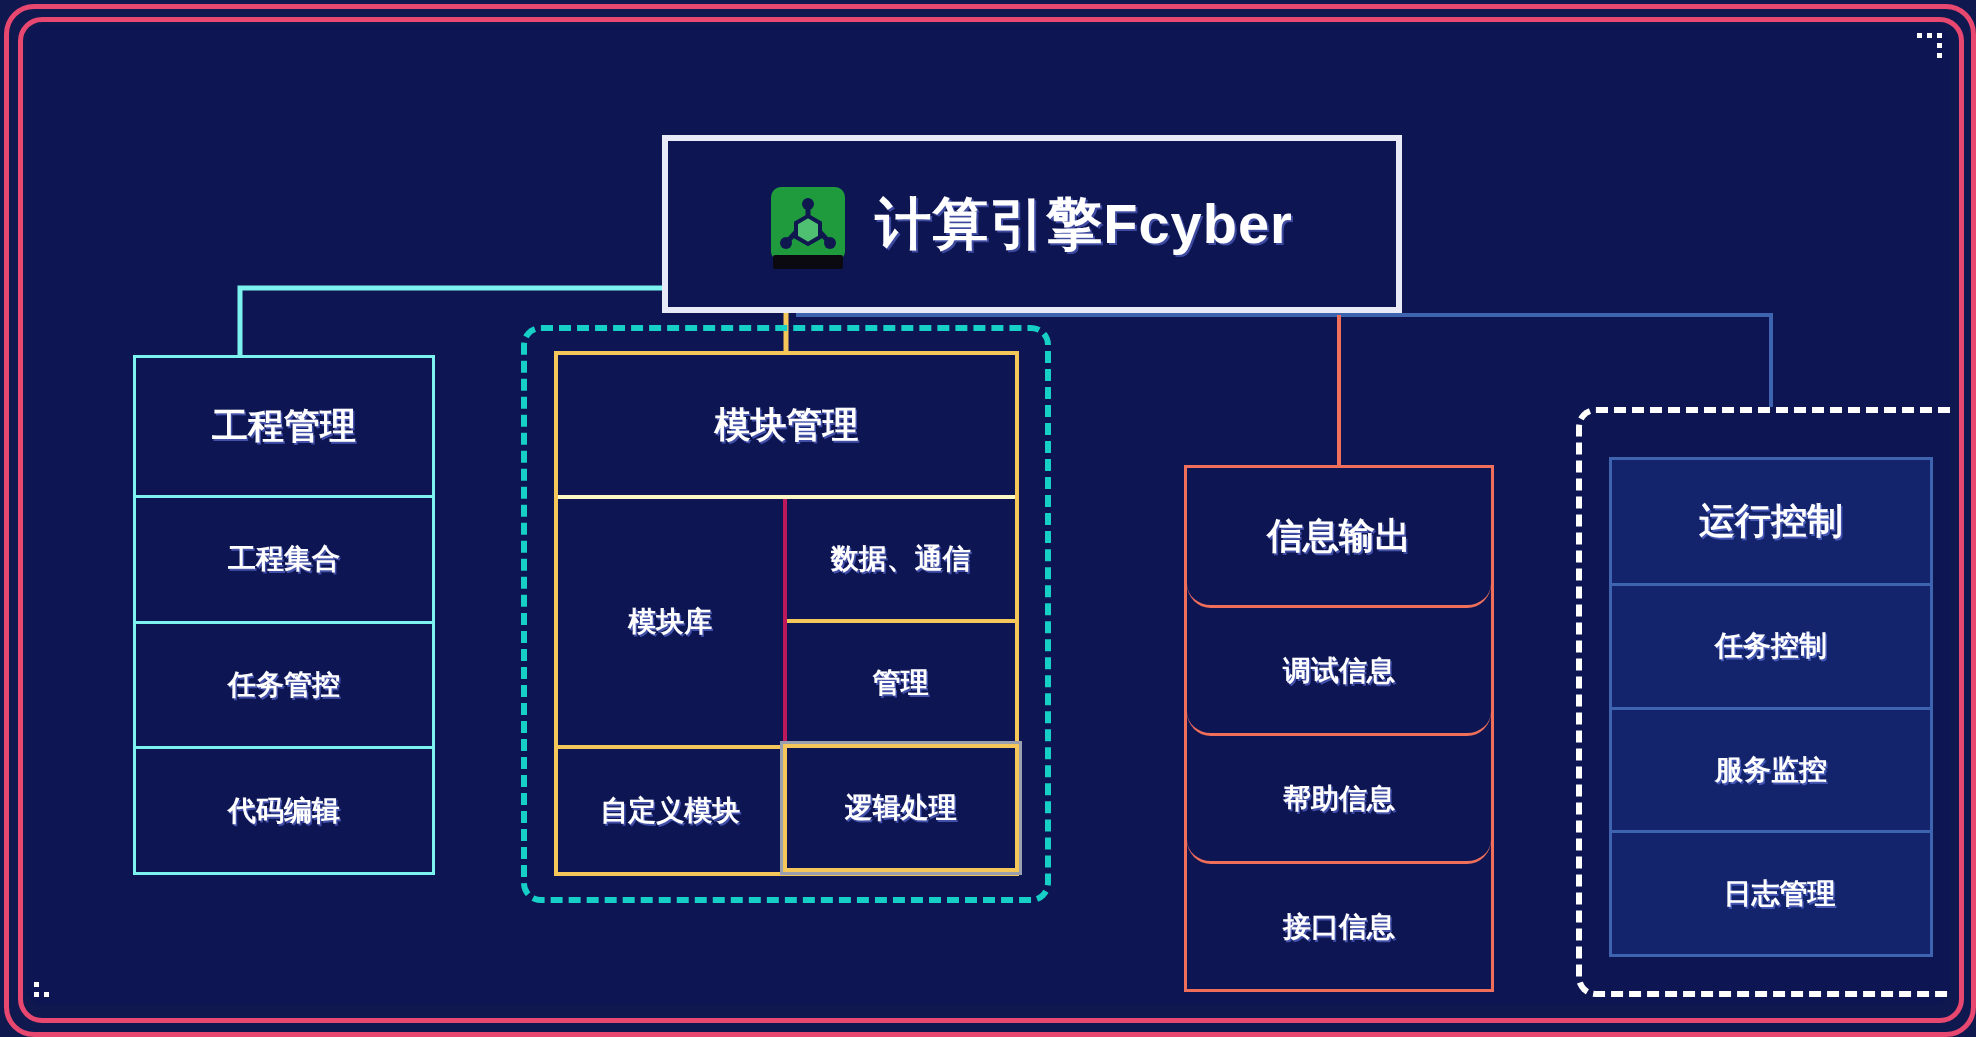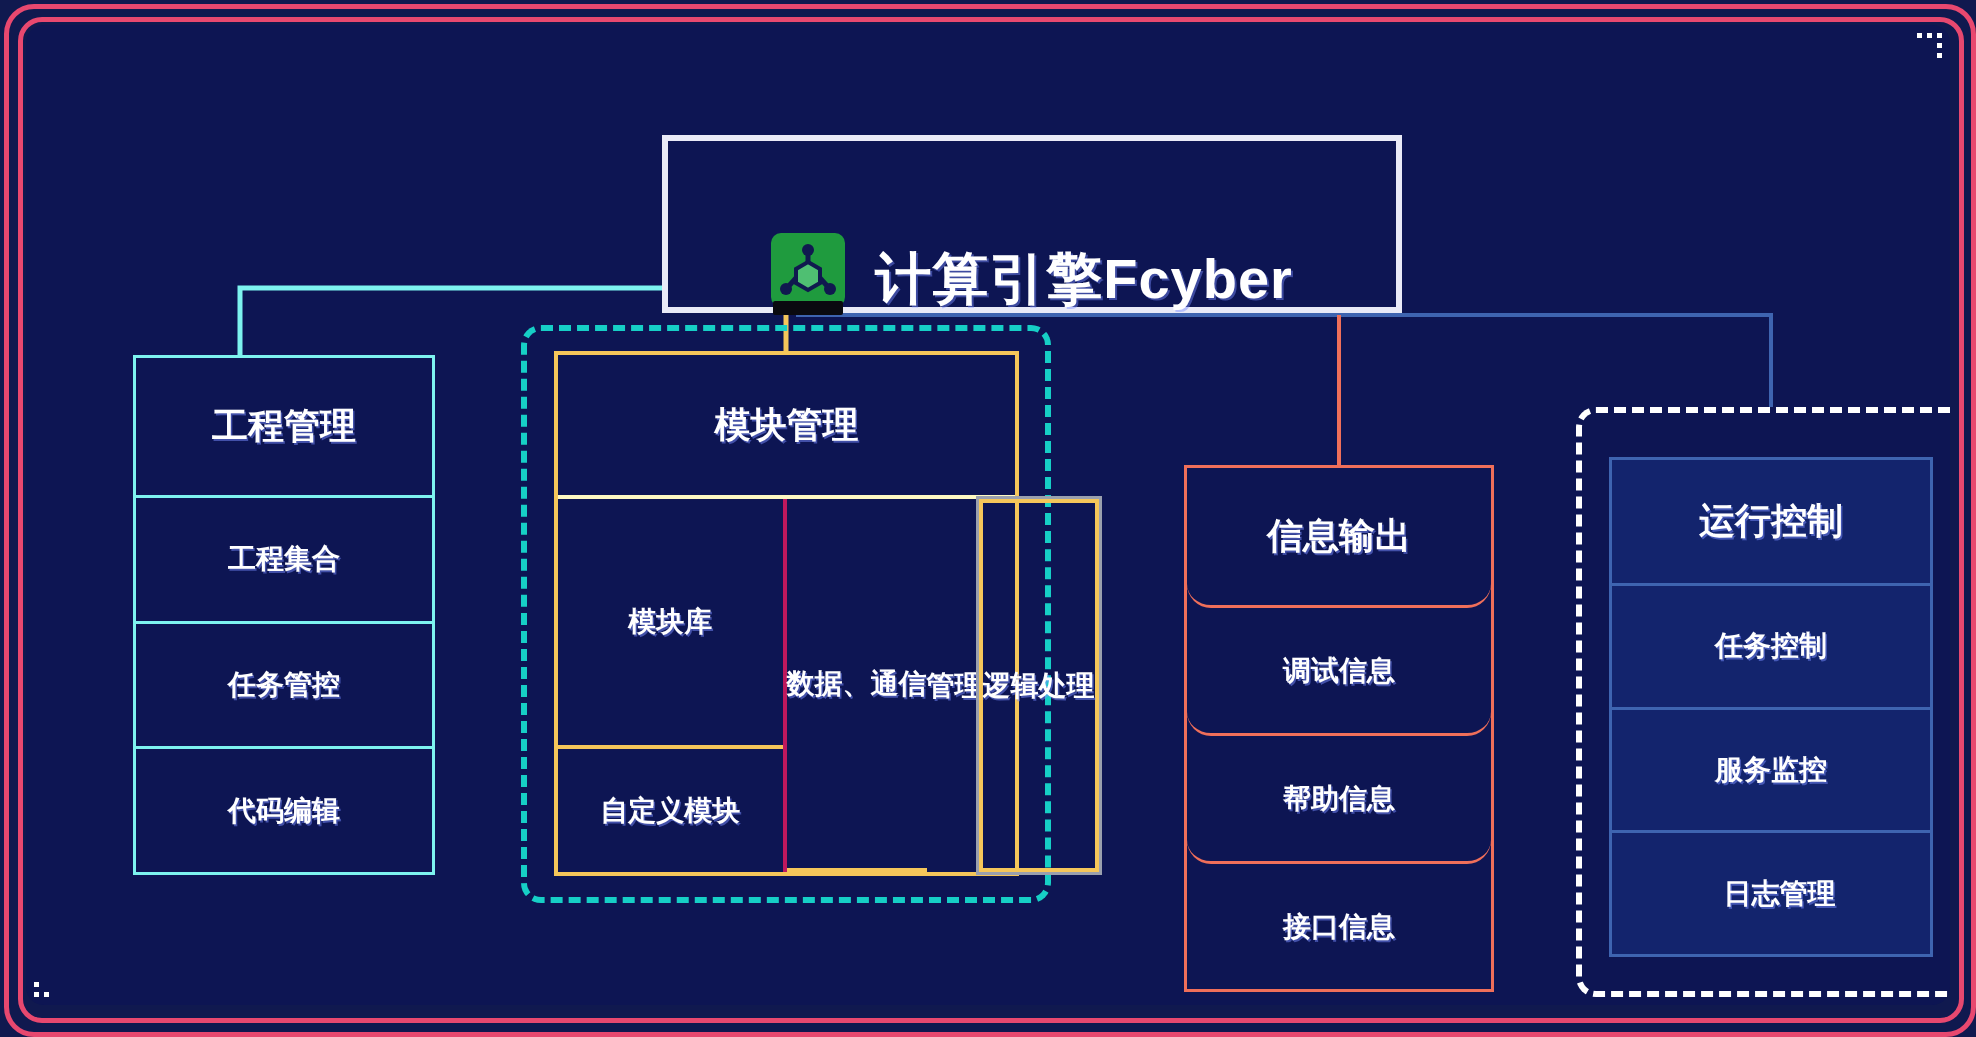--- a/index.html
+++ b/index.html
@@ -62,21 +62,21 @@
 
   
   #title-node {
     position: absolute;
     left: 636px; top: 110px;
     width: 740px; height: 178px;
     background: #0d1553;
     border: 6px solid #e9eaf7;
     box-sizing: border-box;
     display: flex;
-    align-items: flex-end;
+    align-items: center;
     justify-content: center;
     gap: 30px;
   }
   #title-icon {
     width: 74px; height: 74px;
     border-radius: 10px;
     background: #1f9b3e;
     display: flex;
     align-items: center;
     justify-content: center;
@@ -189,20 +189,21 @@
     width: 50%;
     display: flex;
     flex-direction: column;
     border-right: 4px solid #be185d;
     box-sizing: border-box;
     text-align: center;
   }
   #col-module .mod-right {
     width: 50%;
     display: flex;
+    flex-direction: column;
     box-sizing: border-box;
   }
   #col-module .m-cell {
     flex: 1 1 0;
     display: flex;
     align-items: center;
     justify-content: center;
     color: #fff;
     font-size: 28px;
     font-weight: bold;

